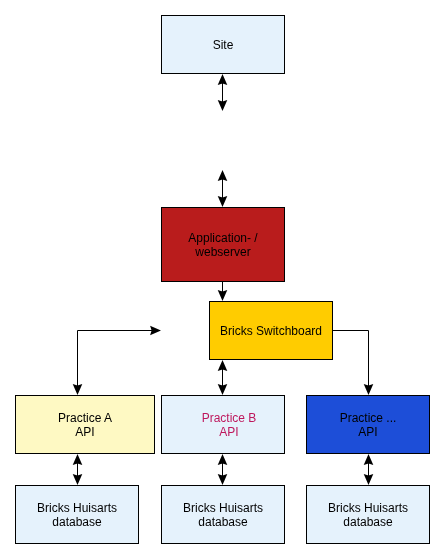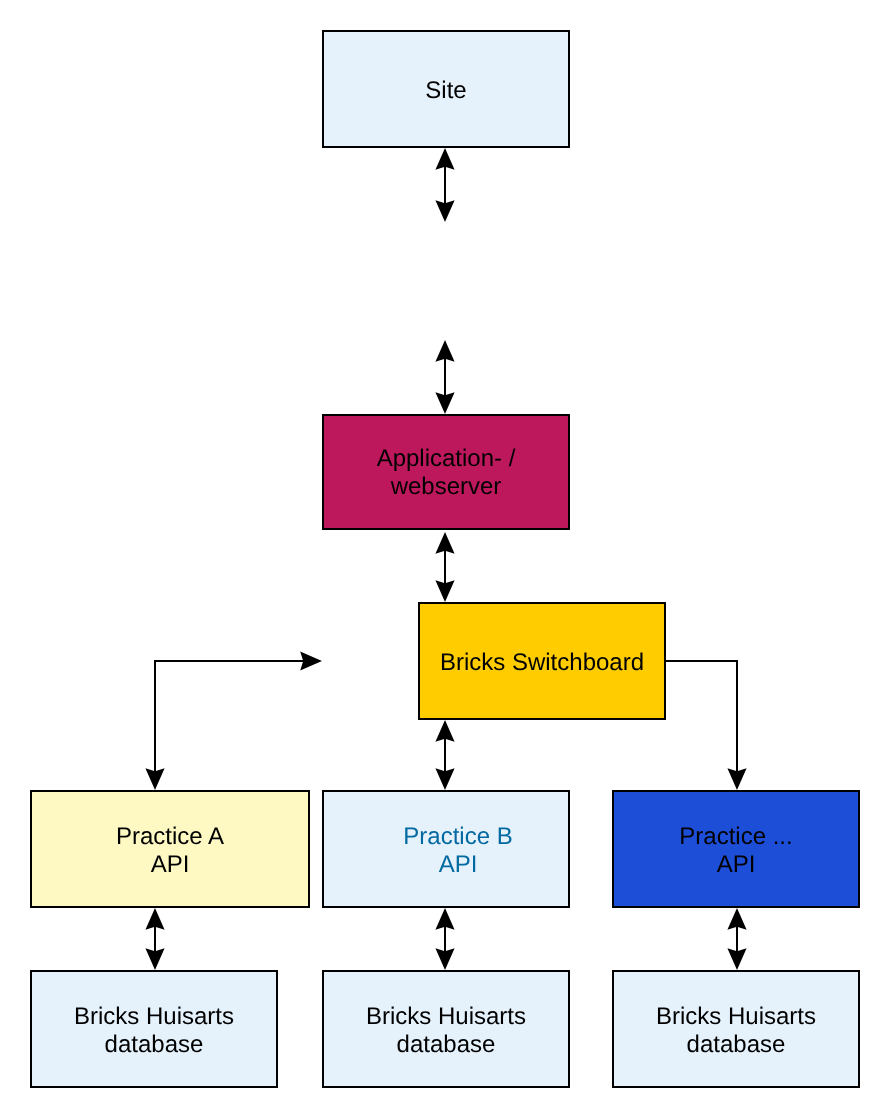--- a/index.html
+++ b/index.html
@@ -104,36 +104,36 @@
         <path d="M368.5,454 L373.3,464.9 L368.5,463.4 L363.7,464.9 Z" fill="#000000"></path>
         <path d="M368.5,485 L363.7,474.1 L368.5,475.6 L373.3,474.1 Z" fill="#000000"></path>
       </g>
     </svg>
 
   <div class="node col-center row-1" style="left: 161px; top: 15px; width: 124px; height: 59px; background: rgb(229, 242, 252); border-color: rgb(0, 0, 0);">
     <span class="node-label" style="color: rgb(0, 0, 0);">Site</span>
   </div>
 
 
-  <div class="node col-center row-3" style="left: 161px; top: 207px; width: 124px; height: 58px; background: #be185d; border-color: rgb(0, 0, 0);">
+  <div class="node col-center row-3" style="left: 161px; top: 207px; width: 124px; height: 75px; background: #b91c1c; border-color: rgb(0, 0, 0);">
     <span class="node-label" style="color: rgb(0, 0, 0);">Application- /
 webserver</span>
   </div>
 
   <div class="node col-center row-4 is-highlight" style="left: 161px; top: 301px; width: 124px; height: 59px; background: rgb(255, 204, 0); border-color: rgb(0, 0, 0);">
     <span class="node-label" style="color: rgb(0, 0, 0);">Bricks Switchboard</span>
   </div>
 
   <div class="node col-left row-5" style="left: 15px; top: 395px; width: 140px; height: 59px; background: #fef9c3; border-color: rgb(0, 0, 0);">
     <span class="node-label" style="color: rgb(0, 0, 0);">Practice A
 API</span>
   </div>
 
   <div class="node col-center row-5" style="left: 161px; top: 395px; width: 124px; height: 59px; background: rgb(229, 242, 252); border-color: rgb(0, 0, 0);">
-    <span class="node-label" style="color: #0369a1; margin-left: 12px;">Practice B
+    <span class="node-label" style="color: #be185d; margin-left: 12px;">Practice B
 API</span>
   </div>
 
   <div class="node col-right row-5" style="left: 306px; top: 395px; width: 124px; height: 59px; background: #1d4ed8; border-color: rgb(0, 0, 0);">
     <span class="node-label" style="color: rgb(0, 0, 0);">Practice ...
 API</span>
   </div>
 
   <div class="node col-left row-6" style="left: 15px; top: 485px; width: 124px; height: 59px; background: rgb(229, 242, 252); border-color: rgb(0, 0, 0);">
     <span class="node-label" style="color: rgb(0, 0, 0);">Bricks Huisarts

